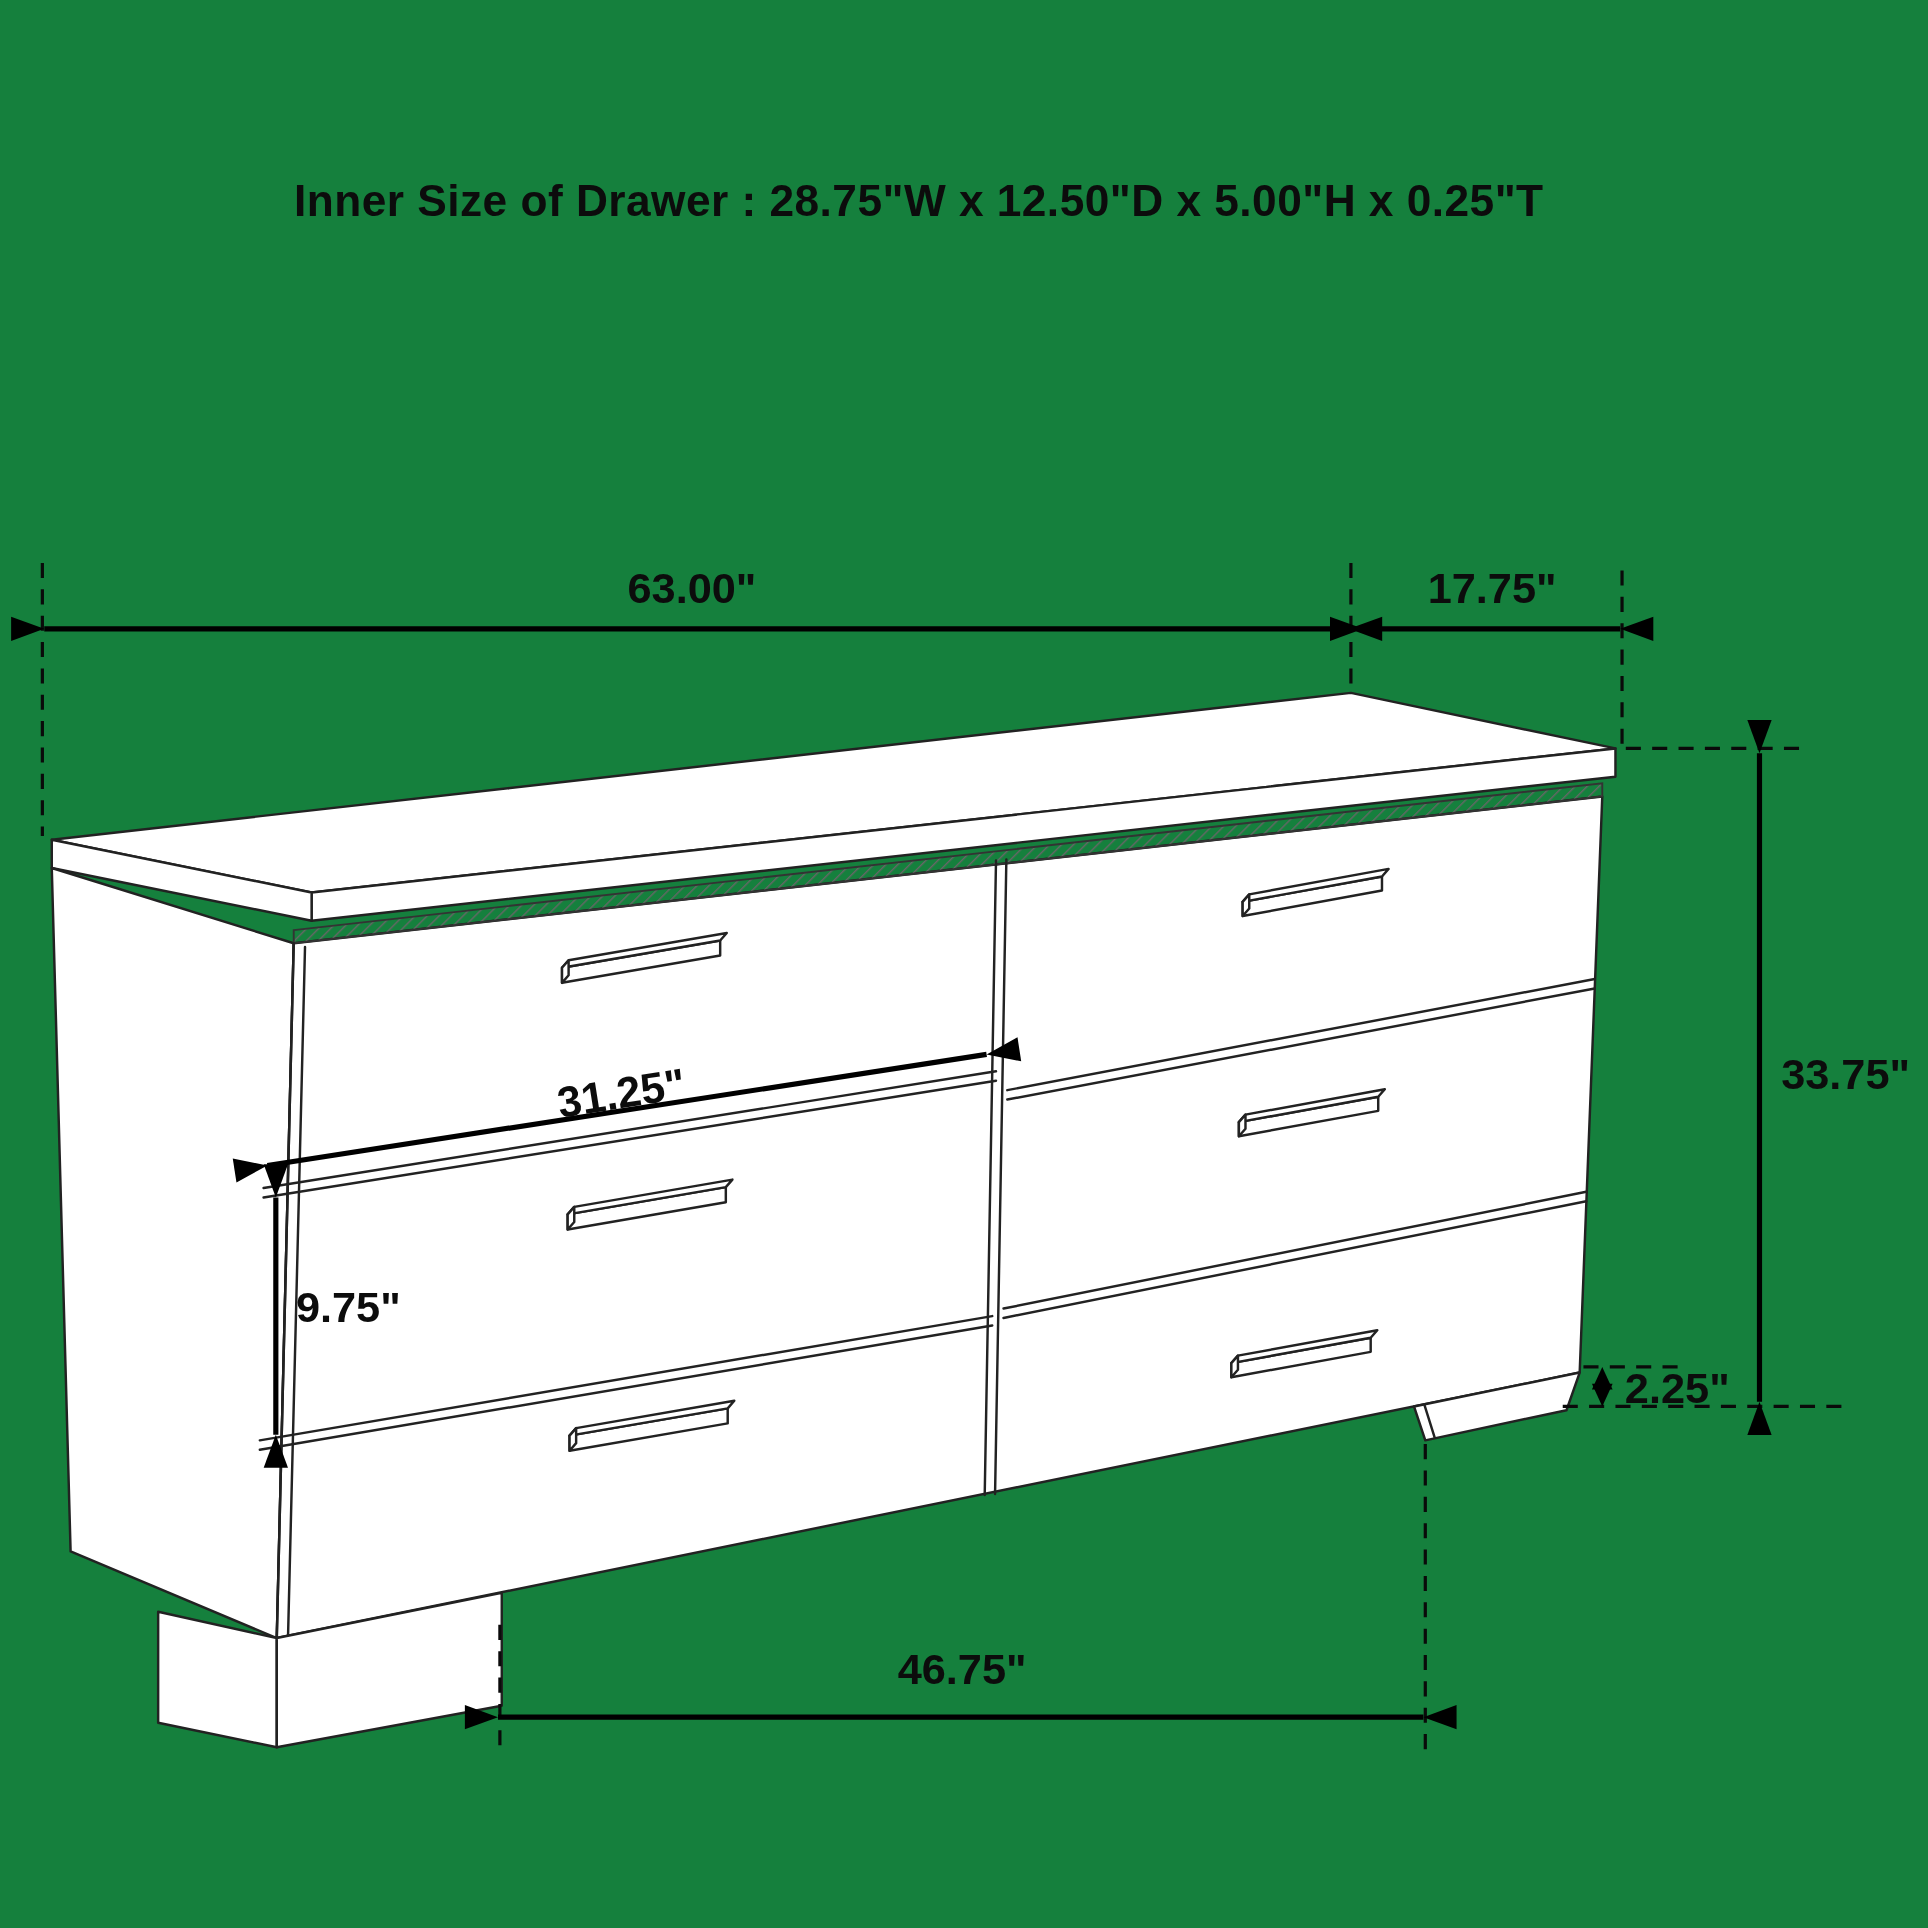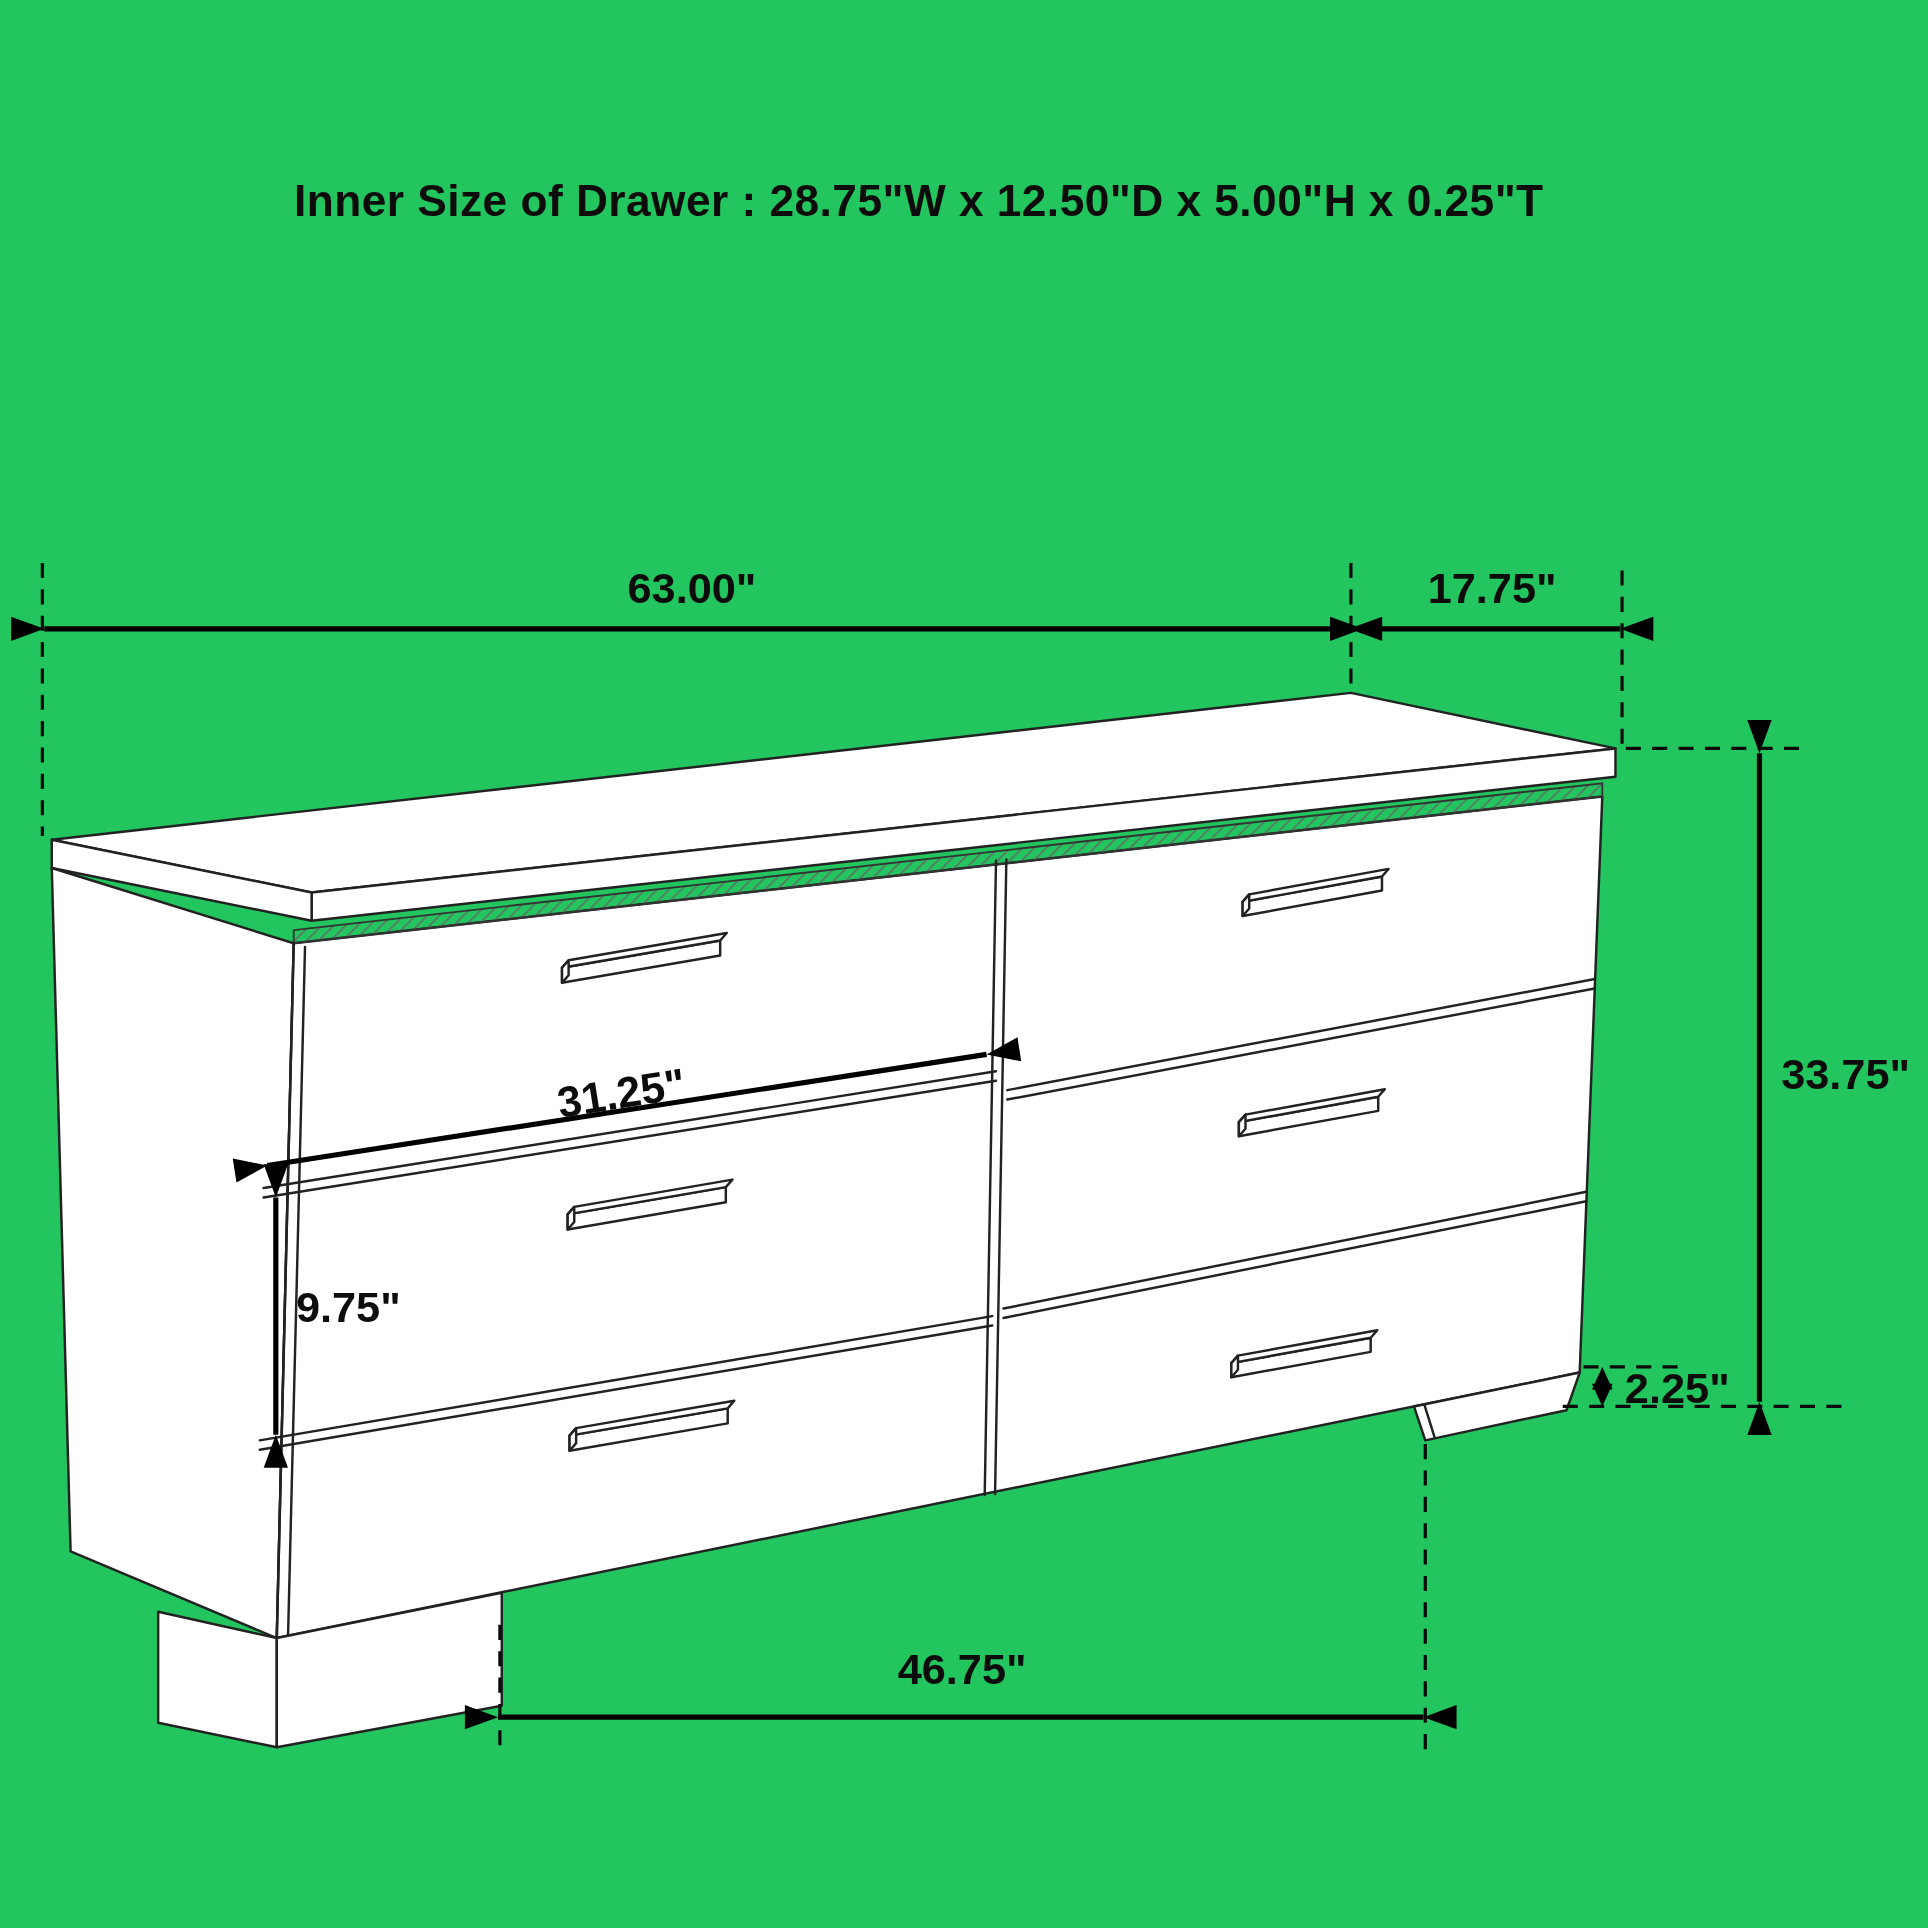--- a/index.html
+++ b/index.html
@@ -1,19 +1,19 @@
 <!DOCTYPE html>
 <html style="font-size:15px"><head>
 <meta charset="utf-8">
 <style>
   html,body{margin:0;padding:0;background:#ffffff;}
   .canvas{
     position:relative;
     width:1928px;height:1928px;
-    background:#22c55e;
+    background:#15803d;
     font-family:"Liberation Sans", sans-serif;
     overflow:hidden;
   }
   svg{position:absolute;left:0;top:0;}
   
   .fl{stroke:#222;stroke-width:2.6;fill:none;stroke-linejoin:round;stroke-linecap:round;}
   .fw{stroke:#222;stroke-width:2.6;fill:#ffffff;stroke-linejoin:round;}
   .hatch-strip{stroke:#333;stroke-width:2;fill:url(#hatch);}
   
   .dim{stroke:#000;stroke-width:5.5;fill:none;}

